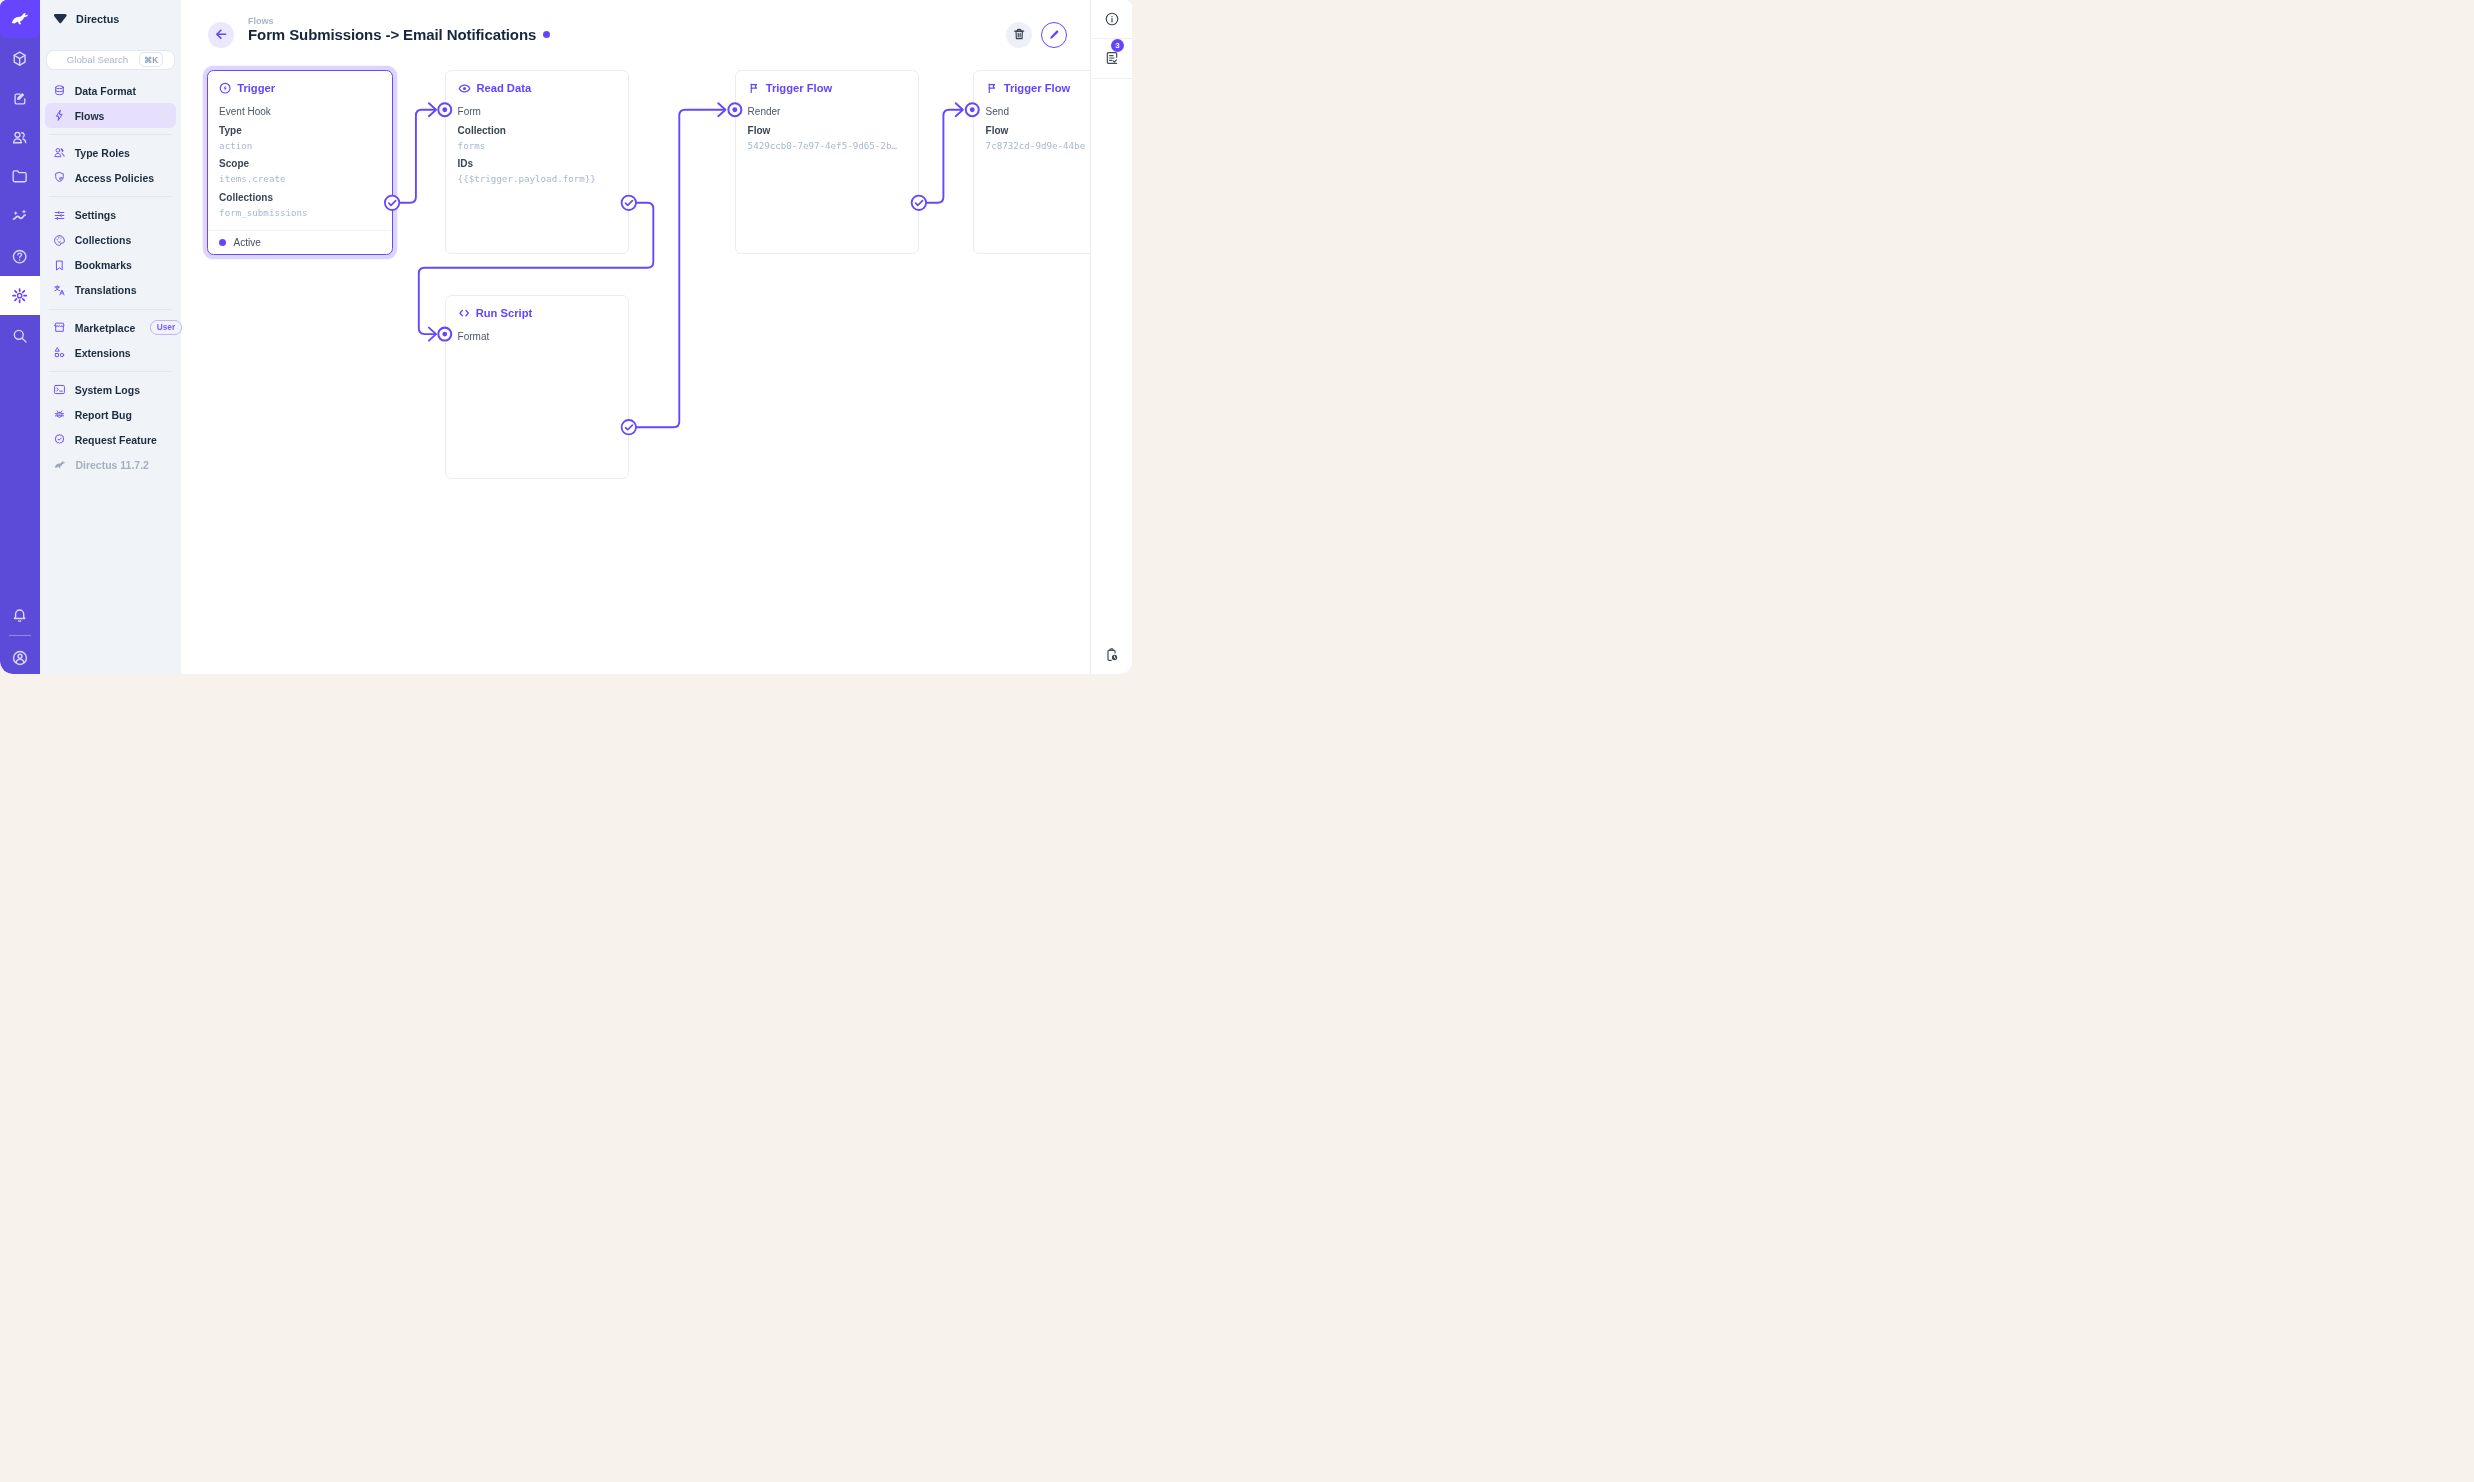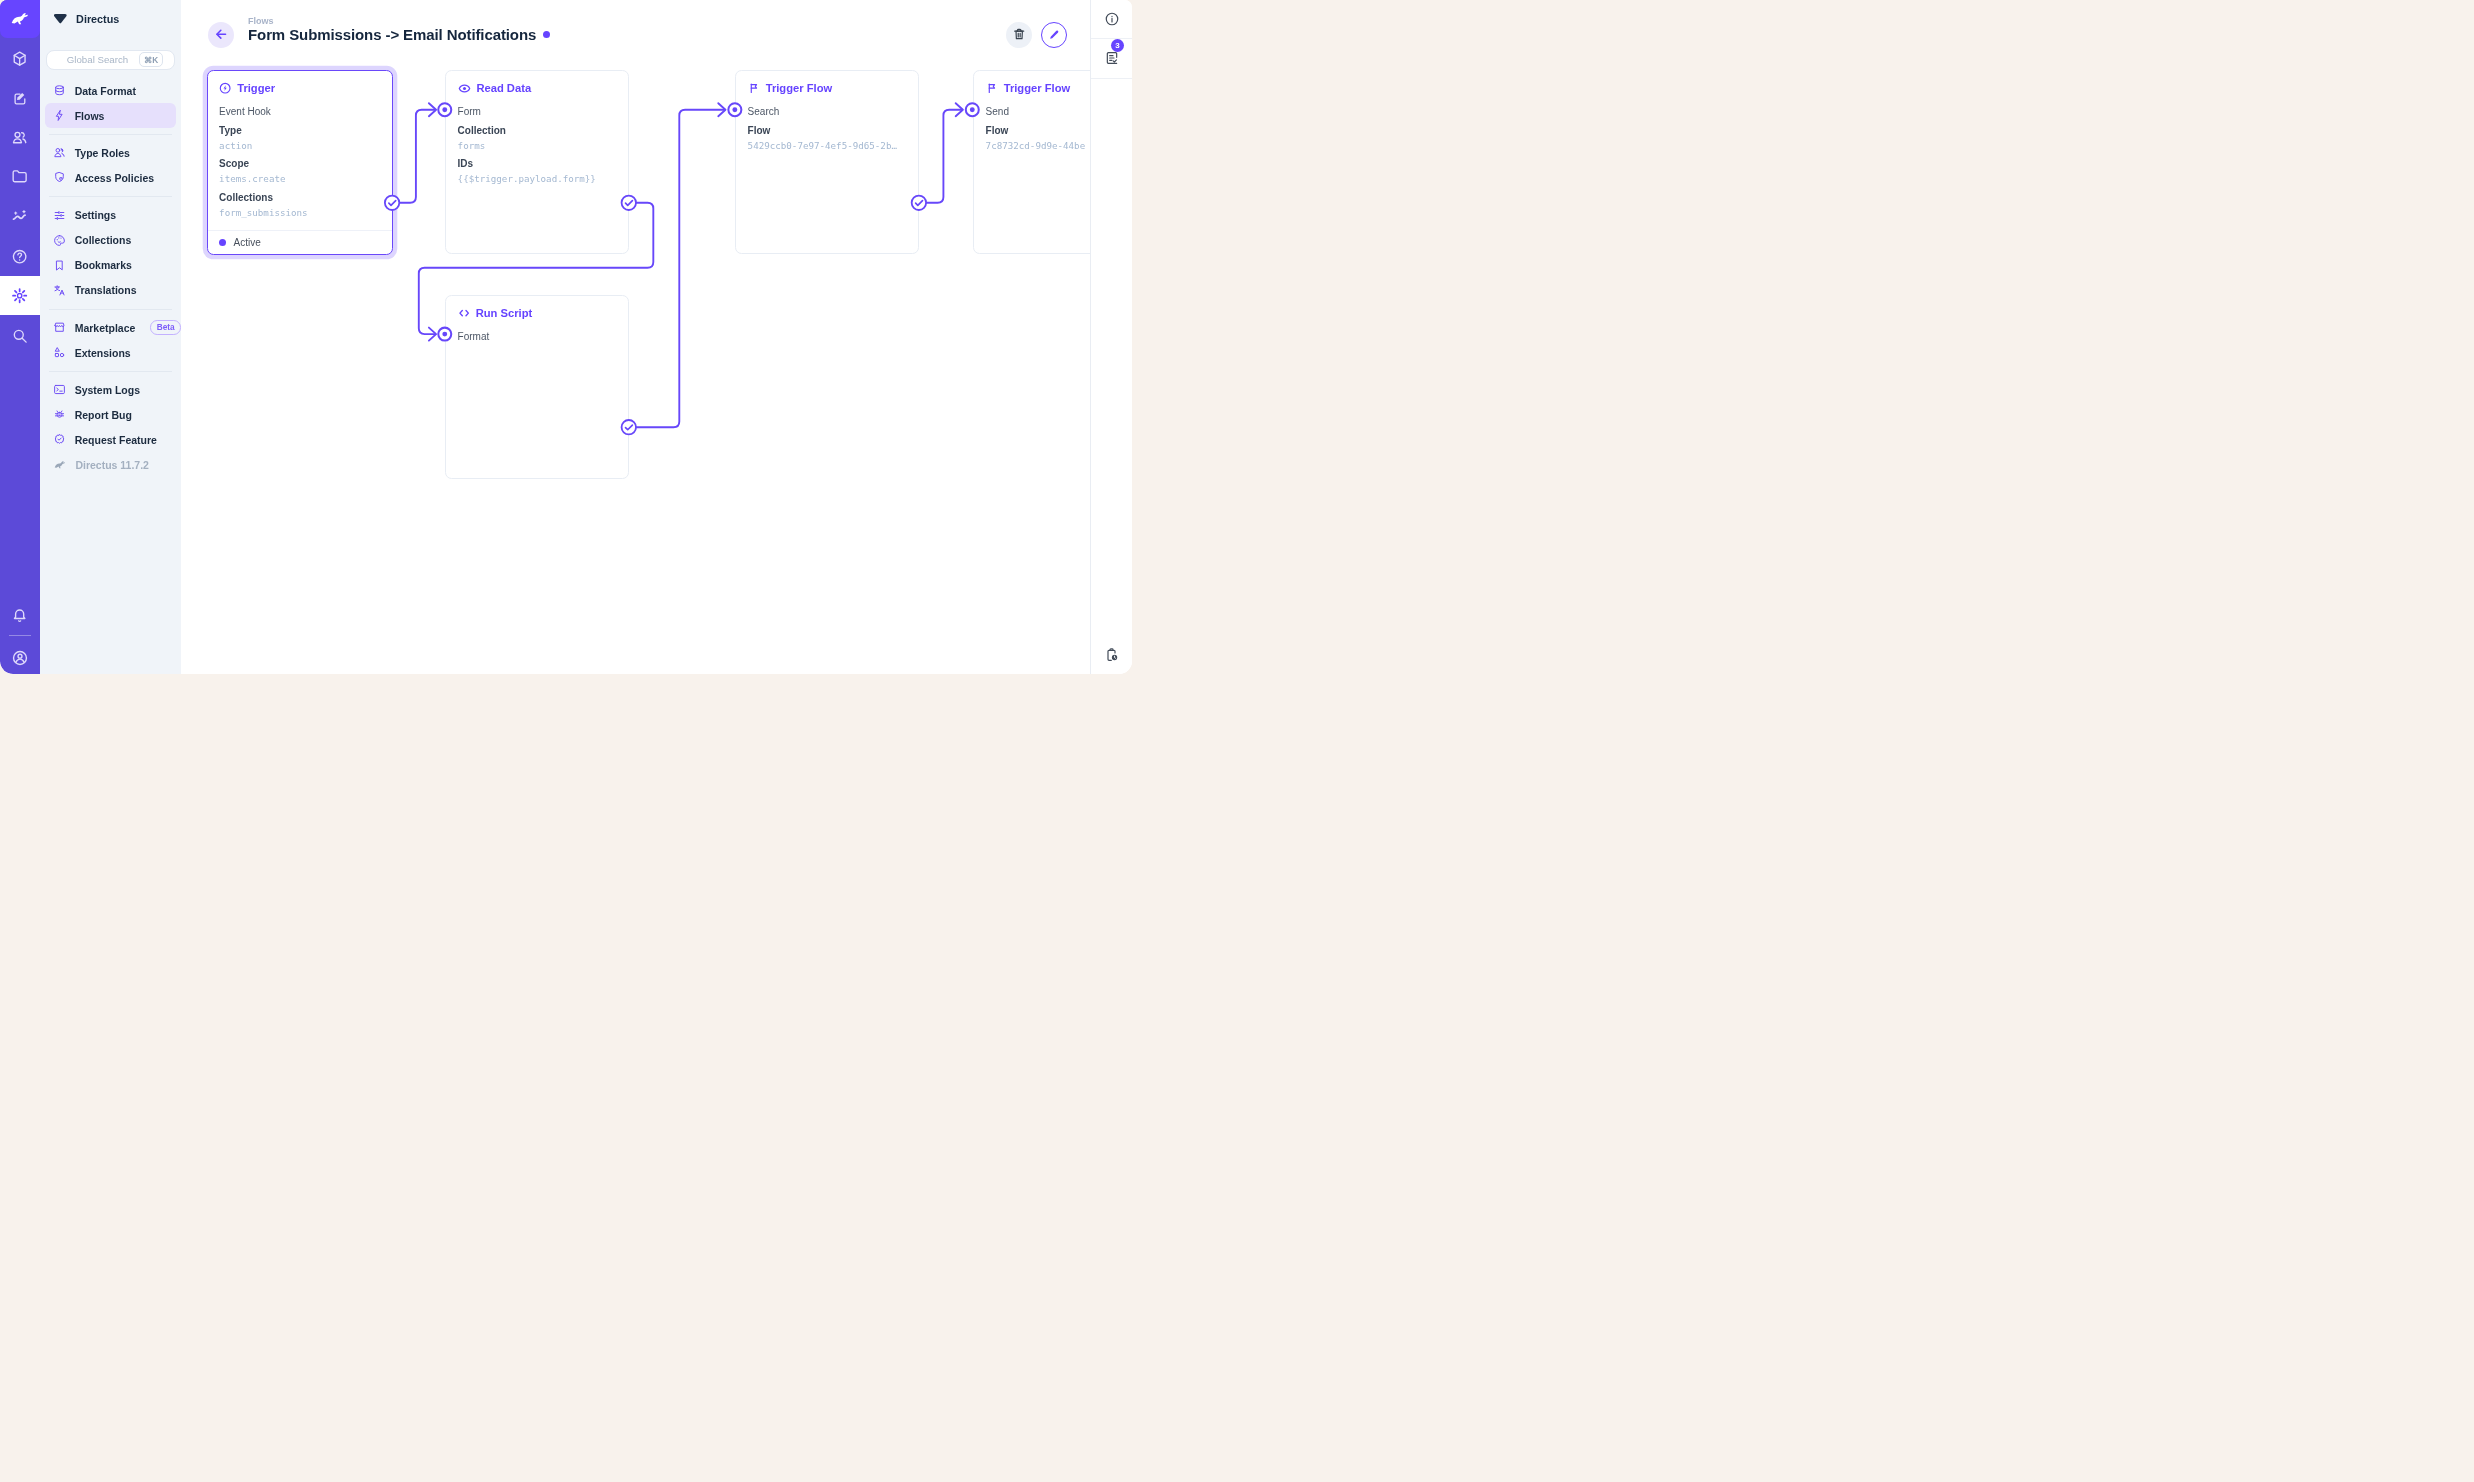--- a/index.html
+++ b/index.html
@@ -200,21 +200,21 @@
     </div>
 
     <div class="node" style="left:553px;top:70px">
       <div class="node-title">
         <svg width="12.3" height="12.3" viewBox="0 0 18 18">
           <path d="M4.8 3.2V15.2"></path>
             <path d="M4.8 3.8h7.7L10.7 6.4l1.8 2.6H4.8"></path>
         </svg>
         <span>Trigger Flow</span>
       </div>
-      <div class="nrow val first">Search</div>
+      <div class="nrow val first">Render</div>
       <div class="nrow lbl">Flow</div>
       <div class="nrow mono">5429ccb0-7e97-4ef5-9d65-2b…</div>
     </div>
 
     <div class="node" style="left:791px;top:70px">
       <div class="node-title">
         <svg width="12.3" height="12.3" viewBox="0 0 18 18">
           <path d="M4.8 3.2V15.2"></path>
             <path d="M4.8 3.8h7.7L10.7 6.4l1.8 2.6H4.8"></path>
         </svg>
@@ -343,21 +343,21 @@
         <span class="lab">Translations</span>
       </div>
       <div class="nav-divider"></div>
 
       <div class="nav-item">
         <svg width="13" height="13" viewBox="0 0 24 24">
           <path d="M5 9.5V19h14V9.5"></path>
           <path d="M3.8 8 5 4h14l1.2 4c.2 1.2-.7 2.2-2 2.2-1.1 0-2-.8-2.1-1.9-.1 1.1-1 1.9-2.1 1.9S12 9.4 11.9 8.3c-.1 1.1-1 1.9-2.1 1.9s-2-.8-2.1-1.9C7.6 9.4 6.7 10.2 5.6 10.2c-1.3 0-2.2-1-1.8-2.2z"></path>
         </svg>
         <span class="lab">Marketplace</span>
-        <span class="beta-badge">Beta</span>
+        <span class="beta-badge">User</span>
       </div>
       <div class="nav-item">
         <svg width="13" height="13" viewBox="0 0 24 24">
           <path d="M8.2 3.6 11.6 9.6H4.8z"></path>
           <rect x="4.3" y="13.8" width="5.8" height="5.8" rx="0.8"></rect>
           <circle cx="16.6" cy="16.7" r="3.1"></circle>
         </svg>
         <span class="lab">Extensions</span>
       </div>
       <div class="nav-divider"></div>

